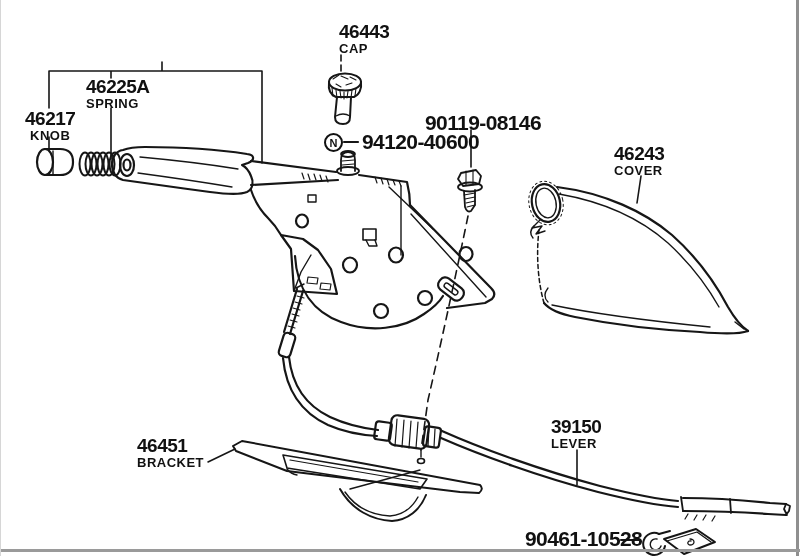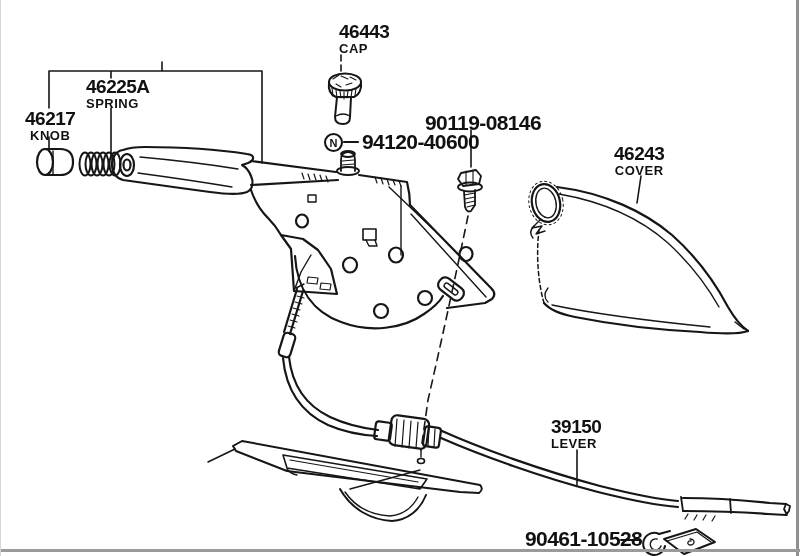--- a/index.html
+++ b/index.html
@@ -194,25 +194,29 @@
     <span>N</span>
   </div>
   <div class="lbl" style="left:362px;top:131px;">
     <div class="pn-sm">94120-40600</div>
   </div>
 
   <div class="lbl" style="left:425px;top:112px;">
     <div class="pn-sm">90119-08146</div>
   </div>
 
-  <div class="lbl" style="left:614px;top:144px;text-align:center;">
+  <div class="lbl" style="left:614px;top:144px;">
     <div class="pn">46243</div>
     <div class="nm">COVER</div>
   </div>
 
+  <div class="lbl" style="left:137px;top:436px;">
+    <div class="pn">46451</div>
+    <div class="nm">BRACKET</div>
+  </div>
 
   <div class="lbl" style="left:551px;top:417px;">
     <div class="pn">39150</div>
     <div class="nm">LEVER</div>
   </div>
 
   <div class="lbl" style="left:525px;top:528px;">
     <div class="pn-sm">90461-10528</div>
   </div>
 

